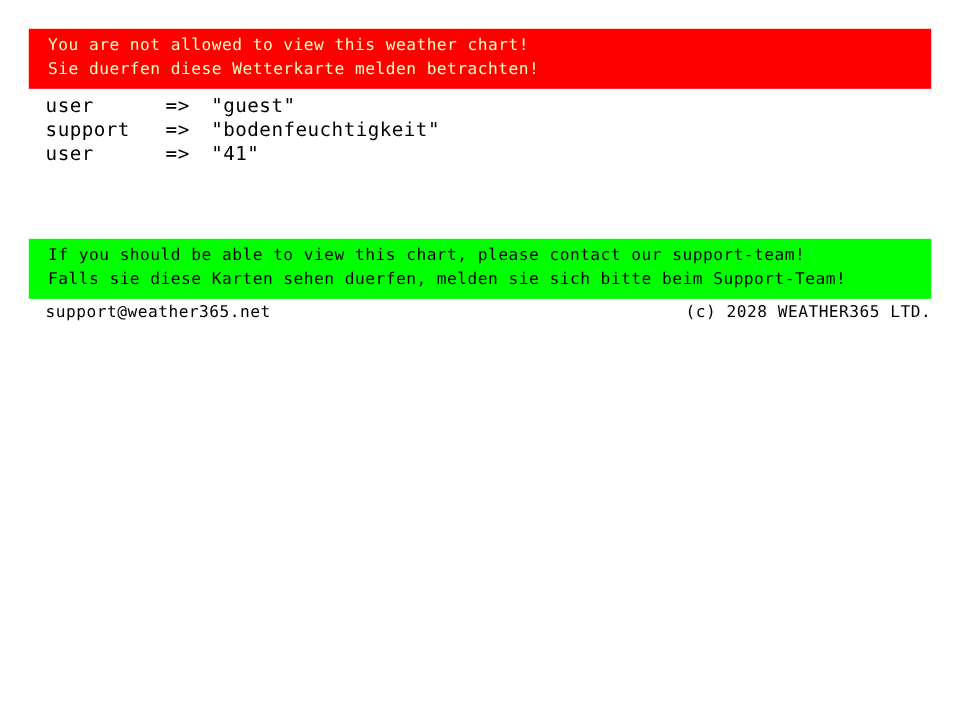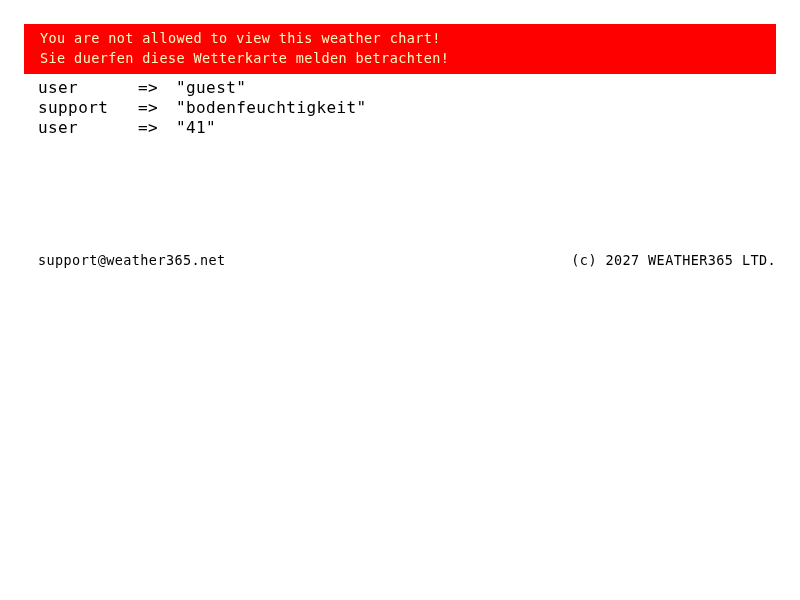--- a/index.html
+++ b/index.html
@@ -135,19 +135,23 @@
         <td class="v">"bodenfeuchtigkeit"</td>
       </tr>
       <tr>
         <td class="k">user</td>
         <td class="arrow">=&gt;</td>
         <td class="v">"41"</td>
       </tr>
     </tbody>
   </table>
 
+  <div class="info-banner">
+    <div class="info-line">If you should be able to view this chart, please contact our support-team!</div>
+    <div class="info-line">Falls sie diese Karten sehen duerfen, melden sie sich bitte beim Support-Team!</div>
+  </div>
 
   <div class="footer">
     <a class="mail" href="#">support@weather365.net</a>
-    <span class="copy">(c) 2027 WEATHER365 LTD.</span>
+    <span class="copy">(c) 2028 WEATHER365 LTD.</span>
   </div>
 
 </div>
 
 </body></html>

